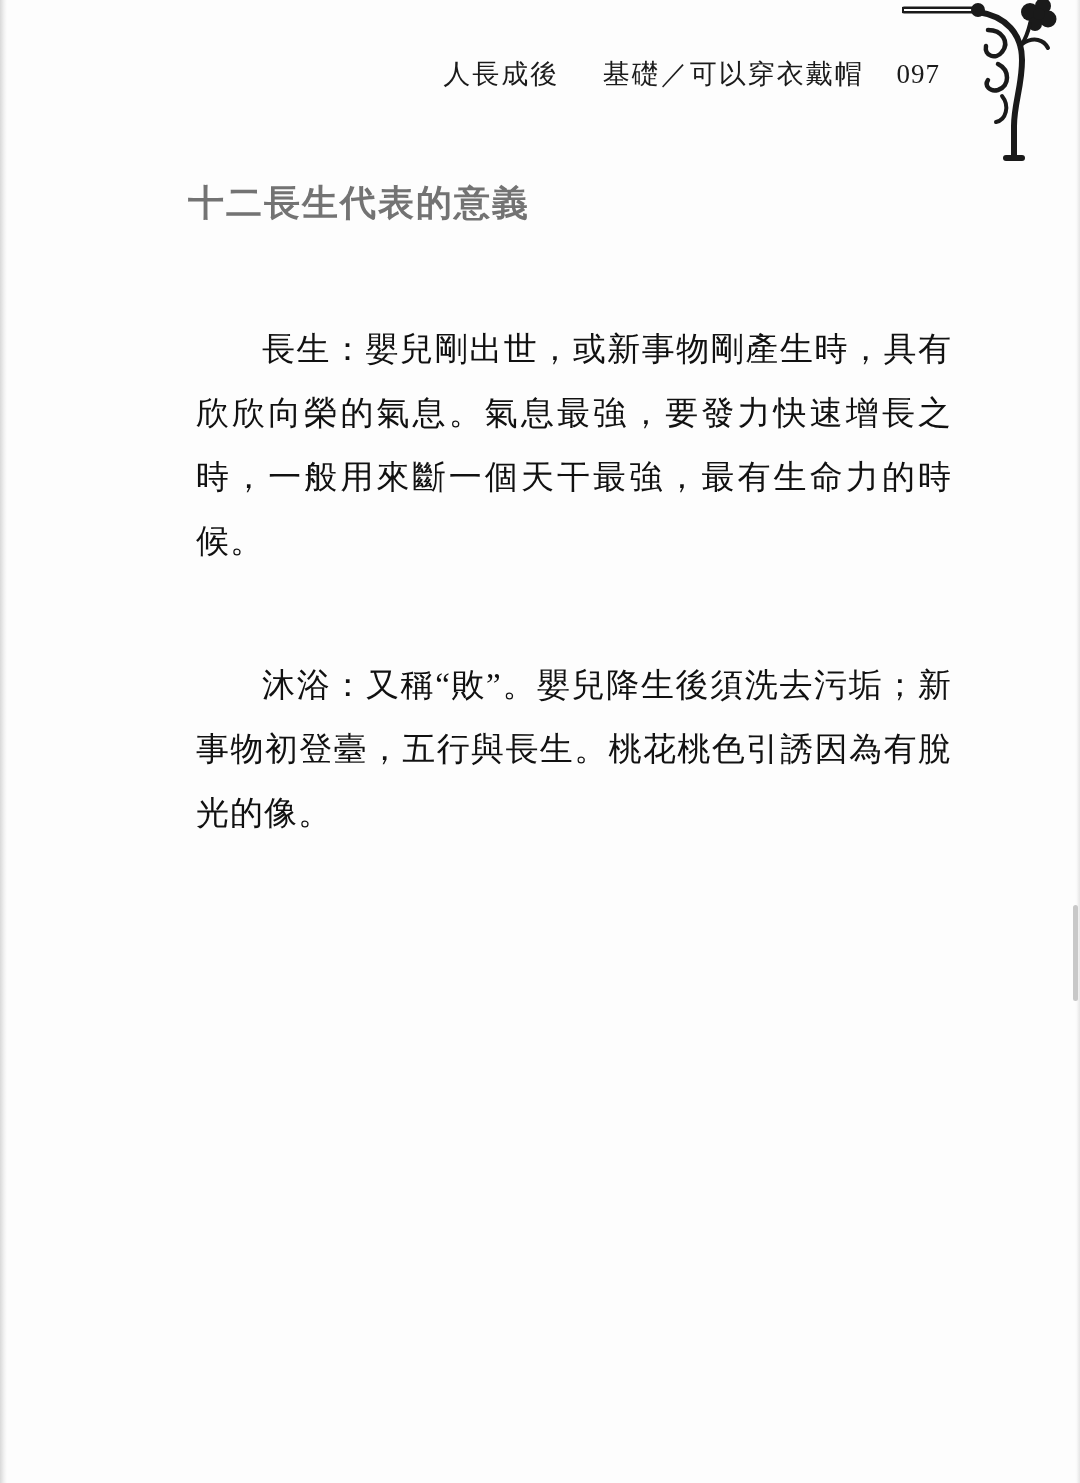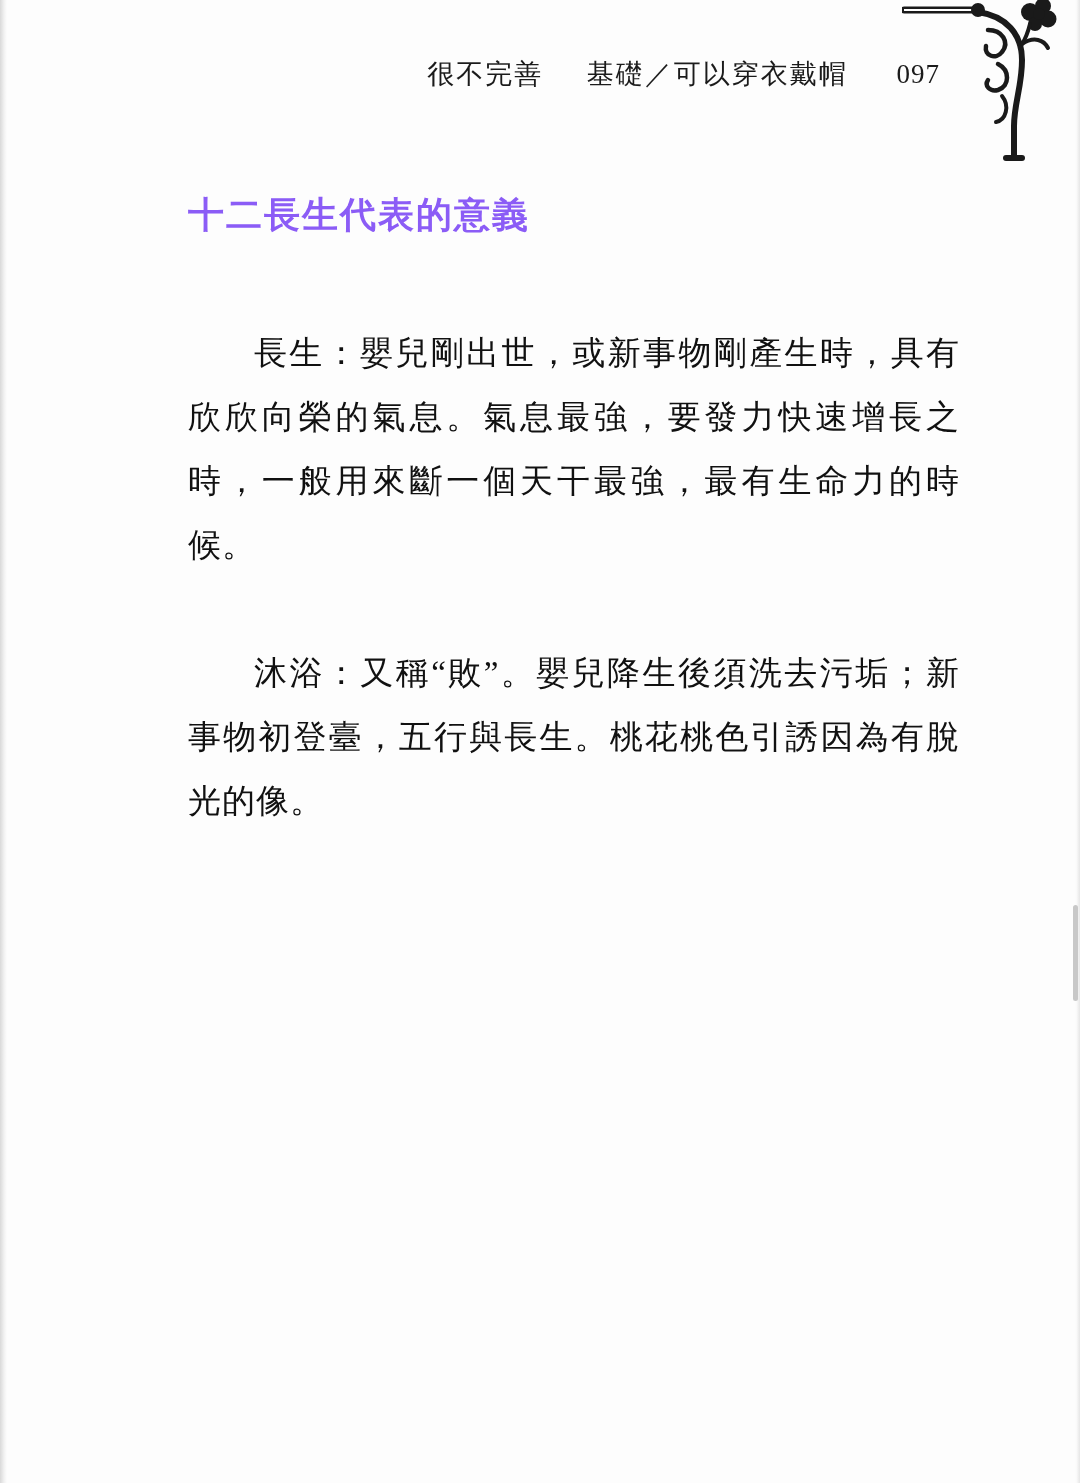--- a/index.html
+++ b/index.html
@@ -49,21 +49,21 @@
     letter-spacing: 2px;
     color: #1b1b1b;
     white-space: nowrap;
     font-family: "Liberation Serif", "DejaVu Serif", serif;
   }
   .running-head .sep {
     display: inline-block;
     width: 26px;
   }
   .running-head .folio {
-    margin-left: 40px;
+    margin-left: 24px;
     letter-spacing: 1px;
   }
 
   
   .ornament {
     position: absolute;
     top: 0;
     right: 18px;
     width: 160px;
     height: 170px;
@@ -82,31 +82,31 @@
   }
 
   .content {
     position: absolute;
     left: 188px;
     right: 120px;
     top: 180px;
   }
 
   h1.section-title {
-    margin: 12px 0 0 0;
+    margin: 0 0 0 0;
     font-size: 36px;
     font-weight: 700;
     letter-spacing: 2px;
     font-family: "DejaVu Sans", "Liberation Sans", sans-serif;
-    color: #8b5cf6;
+    color: #737373;
     line-height: 1.3;
   }
 
   p.para {
-    margin: 0;
+    margin: 8px;
     font-size: 33px;
     line-height: 64px;
     text-indent: 66px;
     text-align: justify;
     text-justify: inter-ideograph;
     letter-spacing: 1px;
     color: #111;
   }
 
   .spacer-lg { height: 82px; }
@@ -114,21 +114,21 @@
 </style>
 </head>
 <body>
 
 <div class="page">
 
   <div class="gutter-left"></div>
   <div class="gutter-right"></div>
 
   <div class="running-head">
-    <span>很不完善</span>
+    <span>人長成後</span>
     <span class="sep"></span>
     <span>基礎／可以穿衣戴帽</span>
     <span class="folio">097</span>
   </div>
 
   <svg class="ornament" viewBox="0 0 160 170" aria-hidden="true">
 
     <path d="M2 10 h70" stroke="#1a1a1a" stroke-width="7" stroke-linecap="round" fill="none"></path>
     <path d="M2 10 h70" stroke="#ffffff" stroke-width="2" fill="none"></path>
     <circle cx="76" cy="10" r="7" fill="#1a1a1a"></circle>

